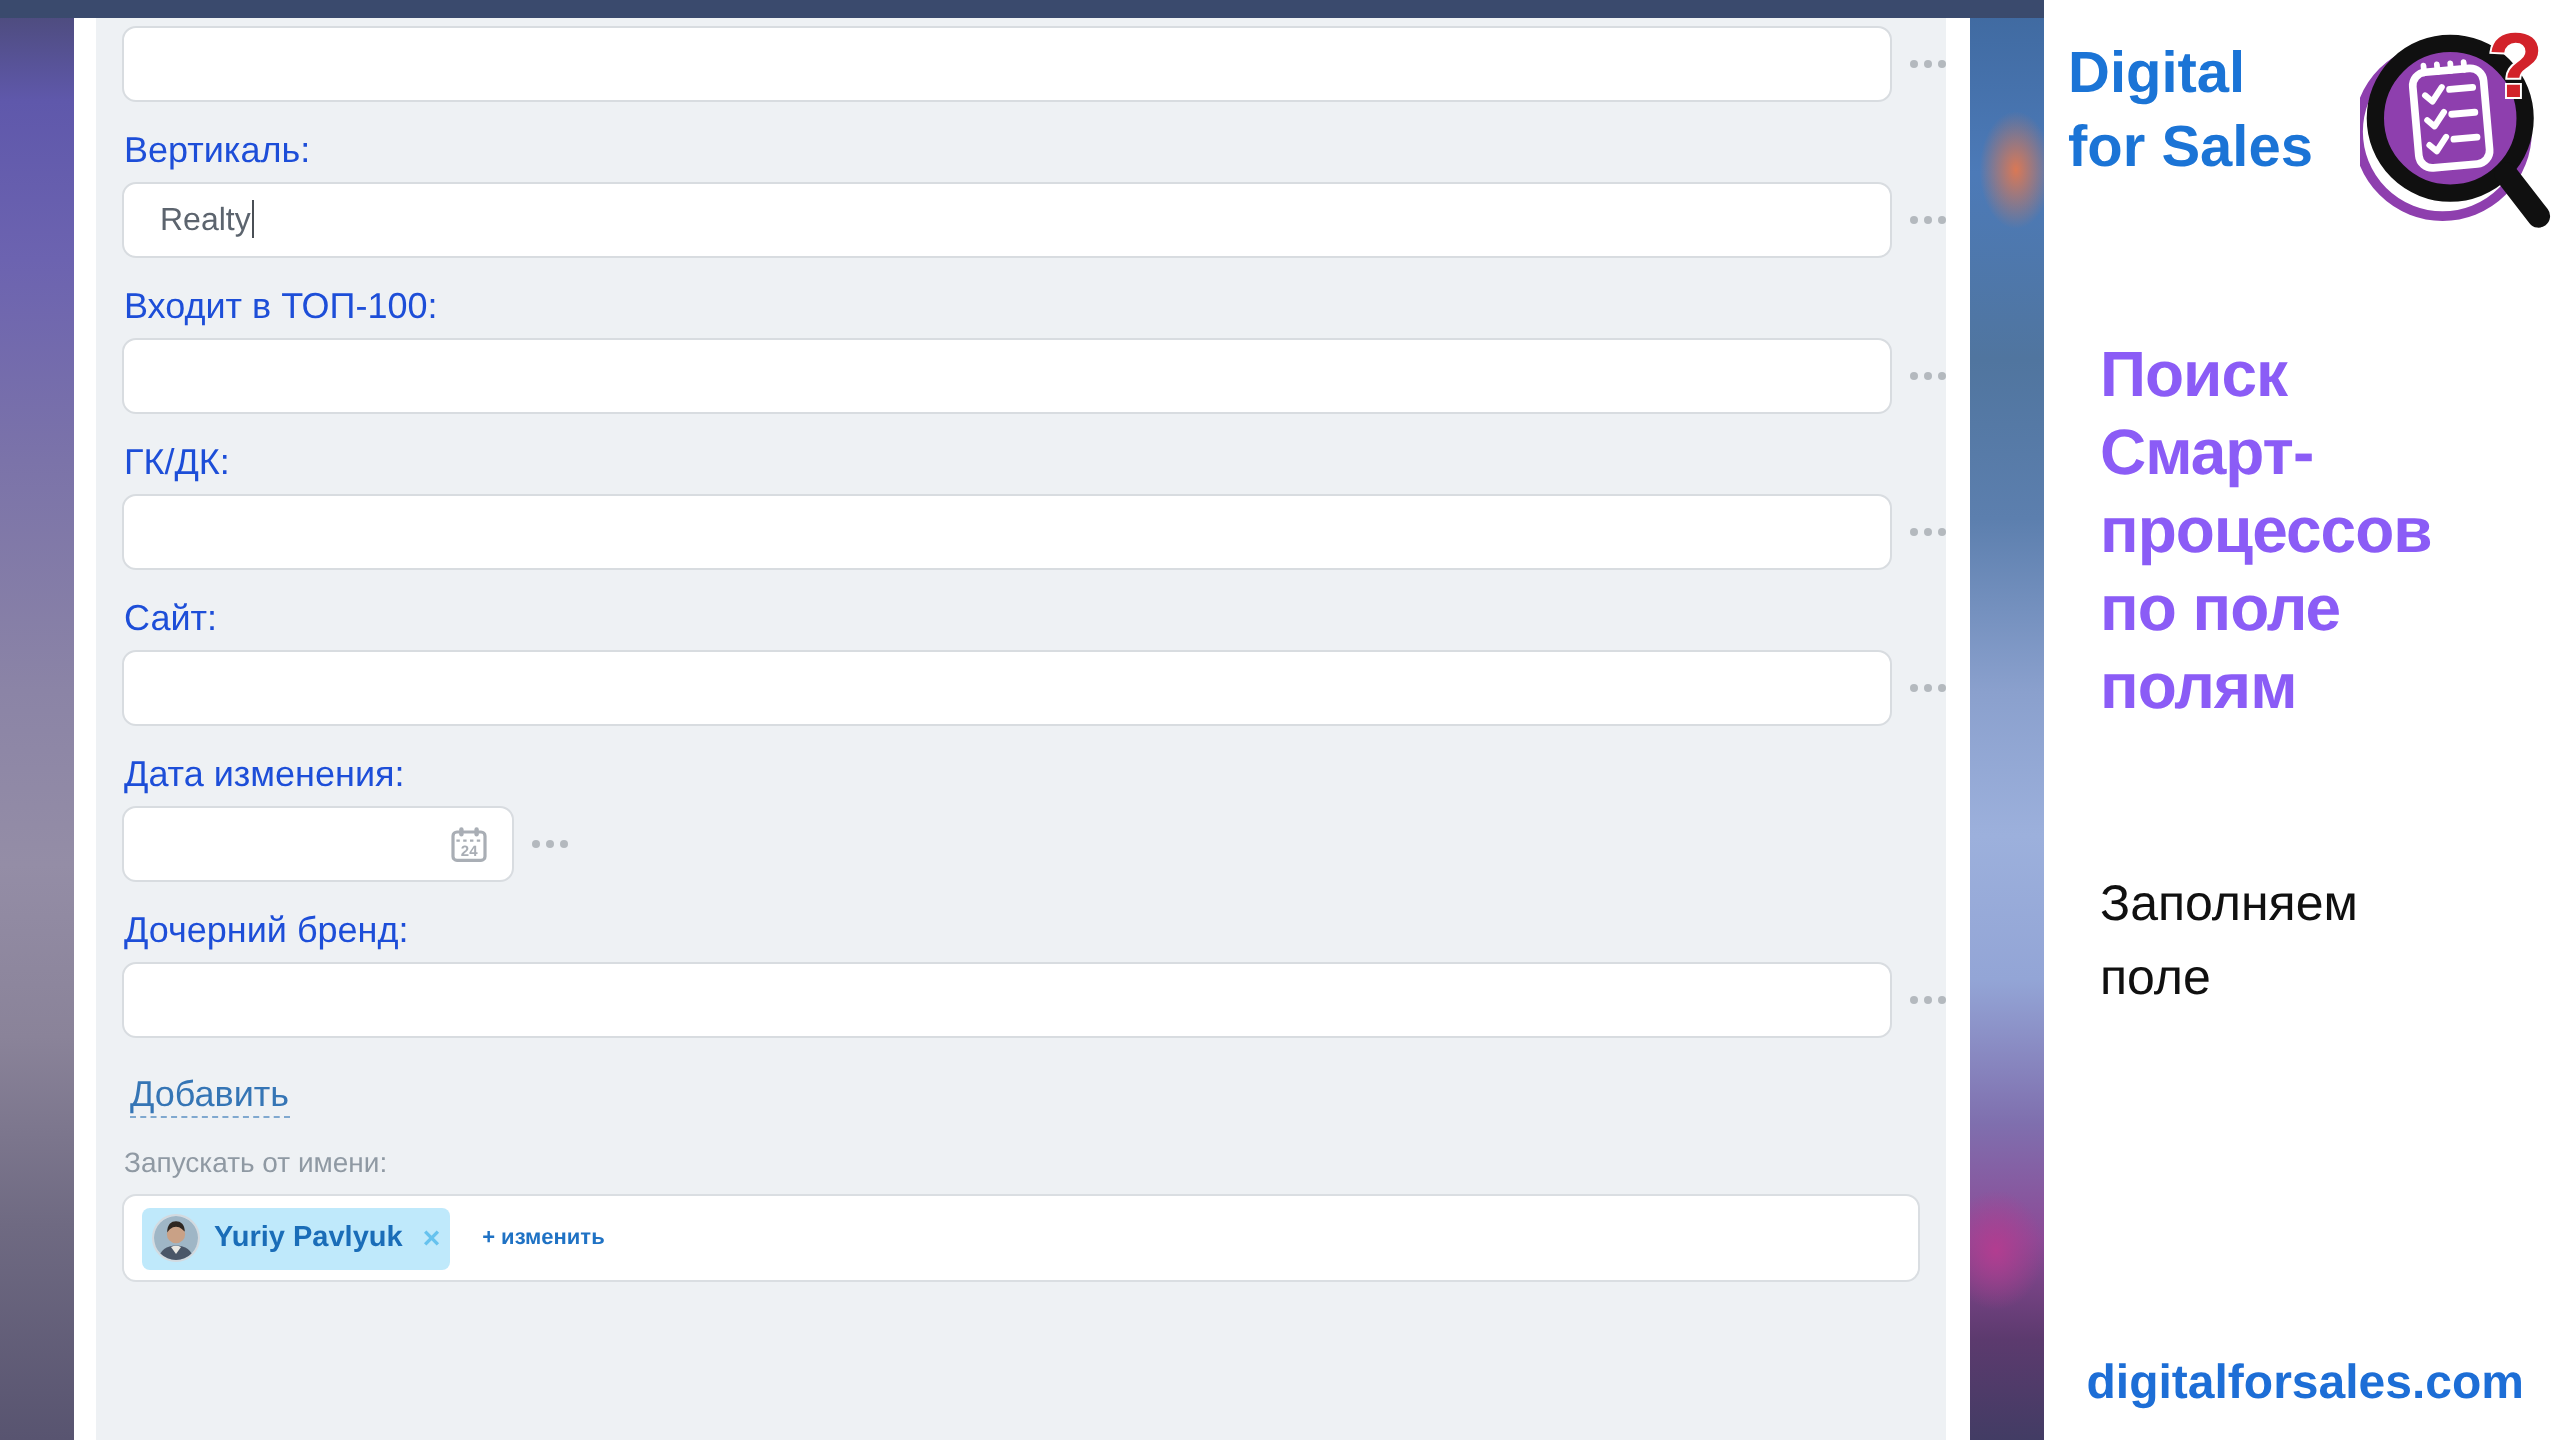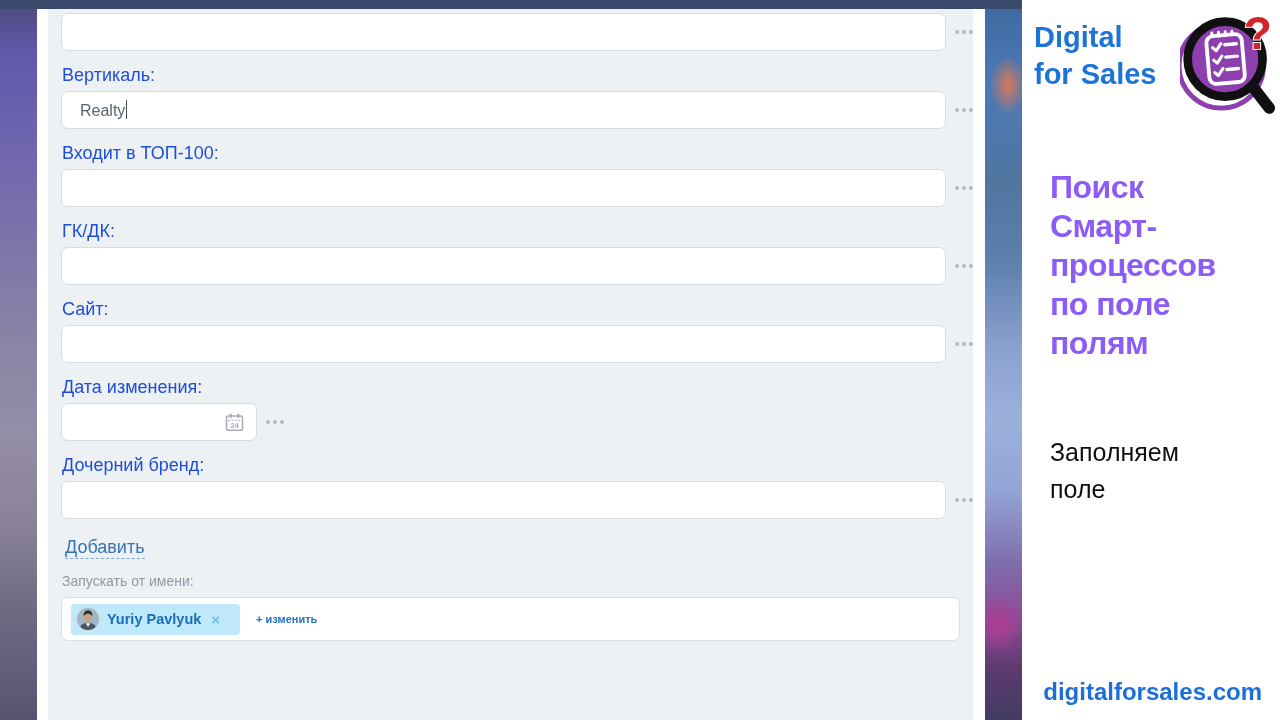--- a/index.html
+++ b/index.html
@@ -35,21 +35,21 @@
   .dots { display:flex; gap:3px; margin-left:9px; align-items:center; height:38px; cursor:pointer; }
   .dots i { width:4px; height:4px; border-radius:50%; background:#b4b9be; }
   .cal-icon { display:flex; align-items:center; }
 
   .add-link { display:inline-block; margin:8px 0 14px 4px; font-size:18px; line-height:17px; color:#3575b5;
     border-bottom:1px dashed #7fa8cf; padding-bottom:2px; cursor:pointer; }
 
   .runas-label { font-size:14px; line-height:17px; color:#8f99a3; margin:0 0 7px 1px; }
   .runas-bar { width:899px; height:44px; background:#fff; border:1px solid #dadee2; border-radius:7px;
     display:flex; align-items:center; padding-left:9px; }
-  .chip { display:inline-flex; align-items:center; gap:7px; height:31px; background:#bfe9fb; border-radius:4px; padding:0 20px 0 5px; }
+  .chip { display:inline-flex; align-items:center; gap:7px; height:31px; background:#bfe9fb; border-radius:4px; padding:0 5px 0 5px; }
   .chip-name { font-size:14.5px; font-weight:bold; color:#1a6db8; }
   .chip-x { font-size:15px; color:#66c2ee; font-weight:bold; margin-left:3px; cursor:pointer; }
   .change-link { margin-left:16px; font-size:11px; font-weight:bold; color:#1f72c4; cursor:pointer; }
 
   
   .sidebar { position:absolute; left:1022px; top:0; width:258px; height:720px; background:#fff; }
   .logo-row { position:absolute; top:10px; left:12px; right:4px; display:flex; justify-content:space-between; align-items:flex-start; }
   .logo-text { font-size:29px; font-weight:bold; color:#1b74d6; line-height:37px; padding-top:9px; }
   .heading { position:absolute; top:168px; left:28px; right:6px; font-size:32px; font-weight:bold; color:#8b5cf6; line-height:39px; letter-spacing:-0.5px; }
   .subtitle { position:absolute; top:398px; left:28px; right:6px; font-size:25px; color:#101010; line-height:37px;margin-top:36px; }

